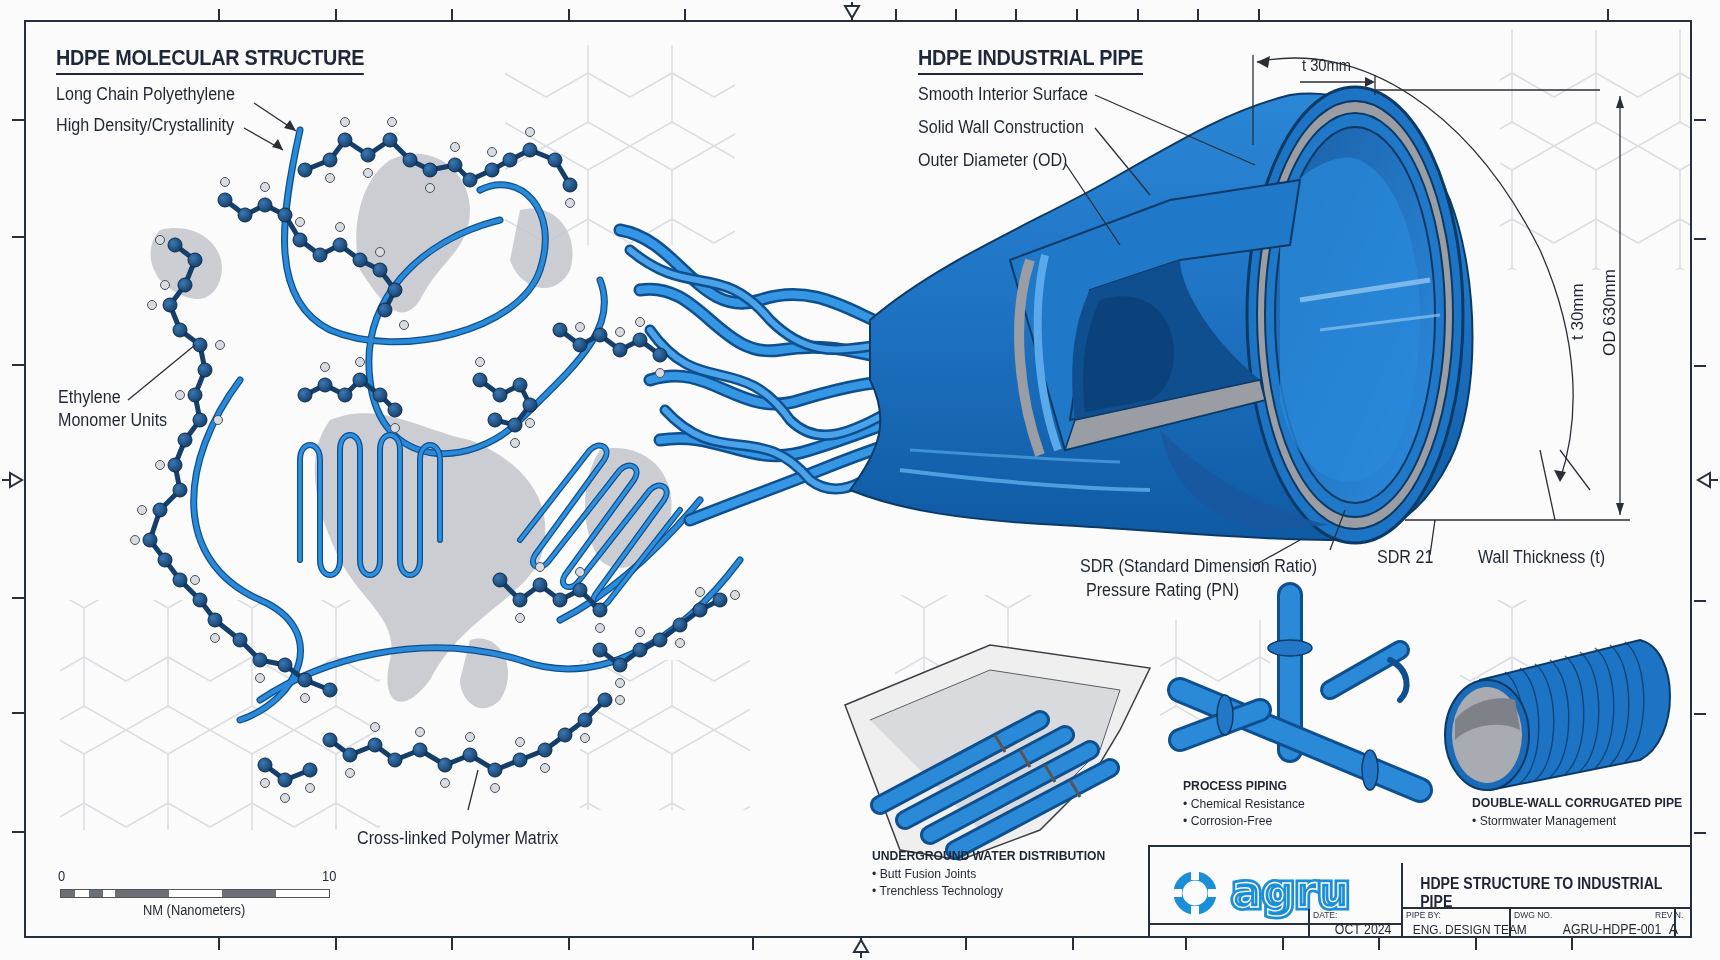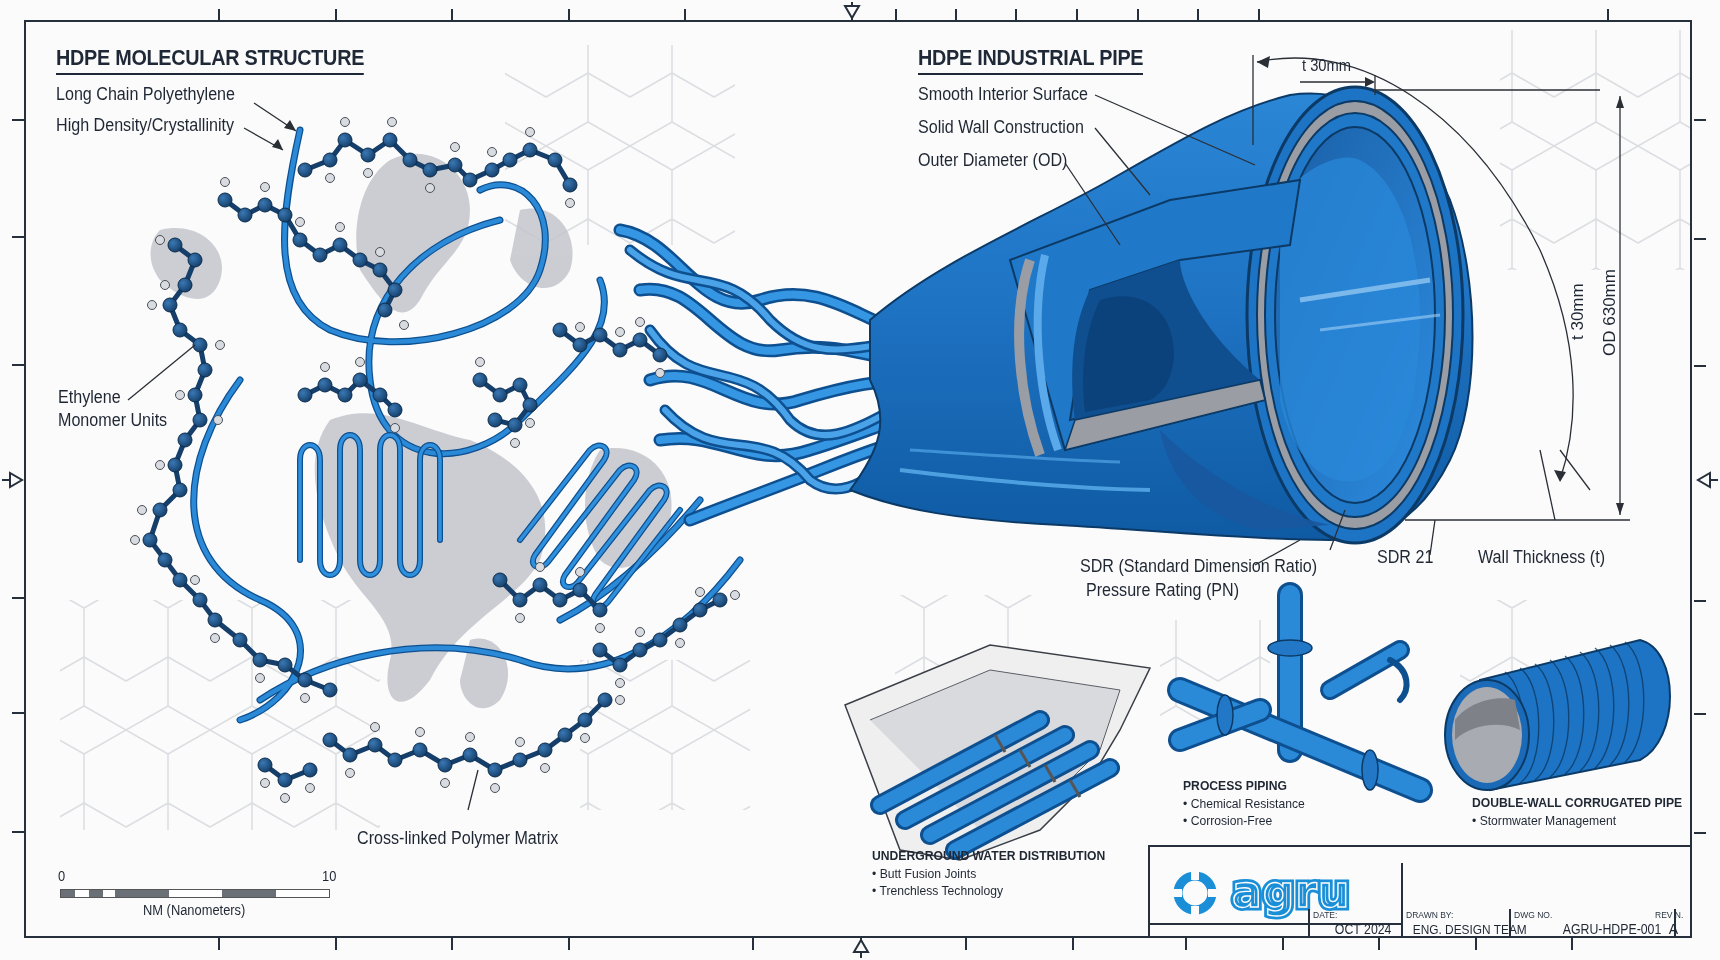--- a/index.html
+++ b/index.html
@@ -531,28 +531,31 @@
       <g fill="#fbfbfc">
         <rect x="41" y="5" width="8" height="12"></rect>
         <rect x="41" y="43" width="8" height="12"></rect>
         <rect x="20" y="26" width="12" height="8"></rect>
         <rect x="58" y="26" width="12" height="8"></rect>
       </g>
       <text x="82" y="44" font-family="DejaVu Sans, sans-serif" font-weight="700" font-size="44" fill="none" stroke="#1a8fd8" stroke-width="7" letter-spacing="1">agru</text>
       <text x="82" y="44" font-family="DejaVu Sans, sans-serif" font-weight="700" font-size="44" fill="none" stroke="#fbfbfc" stroke-width="1.4" letter-spacing="1">agru</text>
     </svg>
   </div>
+  <div class="tb-r2">
+      <span class="sq">HDPE STRUCTURE TO INDUSTRIAL PIPE</span>
+    </div>
 
   <div class="tb-cell" style="left:0; width:160px;"></div>
   <div class="tb-cell" style="left:160px; width:93px;">
     <span class="k">DATE:</span>
     <span class="v sq">OCT 2024</span>
   </div>
   <div class="tb-cell" style="left:253px; width:108px;">
-    <span class="k">DRAWN BY:</span>
+    <span class="k">PIPE BY:</span>
     <span class="v" style="left:2px; right:auto; font-size:13.5px;"><span class="sq">ENG. DESIGN TEAM</span></span>
   </div>
   <div class="tb-cell" style="left:361px; width:165px;">
     <span class="k">DWG NO.</span>
     <span class="v"><span class="sq">AGRU-HDPE-001</span></span>
   </div>
   <div class="tb-cell" style="left:502px; width:38px; border-right:none;">
     <span class="k">REV N.</span>
     <span class="v" style="right:12px;">A</span>
   </div>

